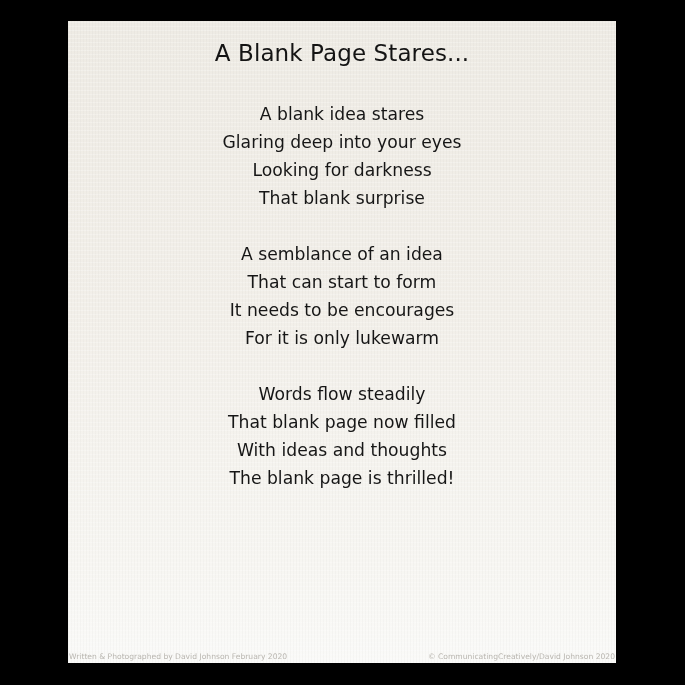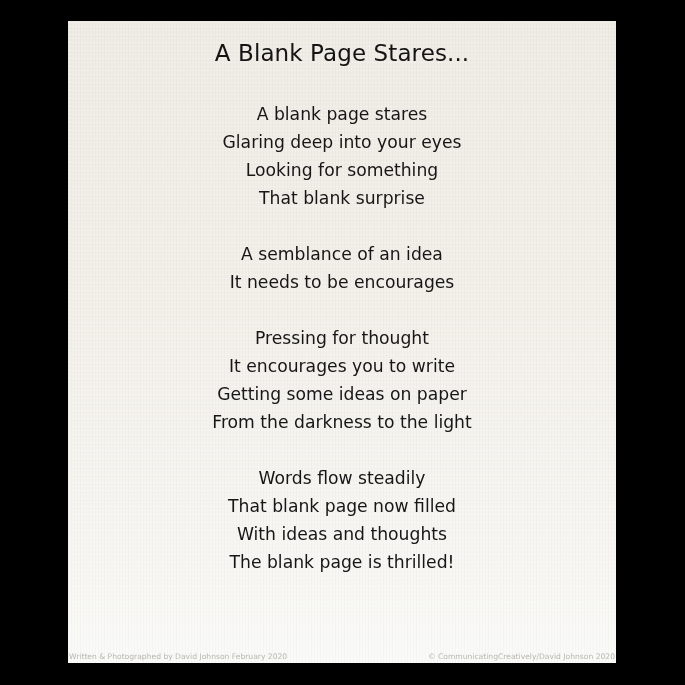--- a/index.html
+++ b/index.html
@@ -75,34 +75,30 @@
 </head>
 <body>
 
 <div class="frame">
   <div class="paper">
 
     <div class="title">A Blank Page Stares...</div>
 
     <div class="poem">
       <div class="stanza">
-        <span class="line">A blank page stares</span>
+        <span class="line">A blank idea stares</span>
         <span class="line">Glaring deep into your eyes</span>
-        <span class="line">Looking for something</span>
+        <span class="line">Looking for darkness</span>
         <span class="line">That blank surprise</span>
       </div>
       <div class="stanza">
         <span class="line">A semblance of an idea</span>
+        <span class="line">That can start to form</span>
         <span class="line">It needs to be encourages</span>
-      </div>
-      <div class="stanza">
-        <span class="line">Pressing for thought</span>
-        <span class="line">It encourages you to write</span>
-        <span class="line">Getting some ideas on paper</span>
-        <span class="line">From the darkness to the light</span>
+        <span class="line">For it is only lukewarm</span>
       </div>
       <div class="stanza">
         <span class="line">Words flow steadily</span>
         <span class="line">That blank page now filled</span>
         <span class="line">With ideas and thoughts</span>
         <span class="line">The blank page is thrilled!</span>
       </div>
     </div>
 
     <div class="footer-left">Written &amp; Photographed by David Johnson February 2020</div>

